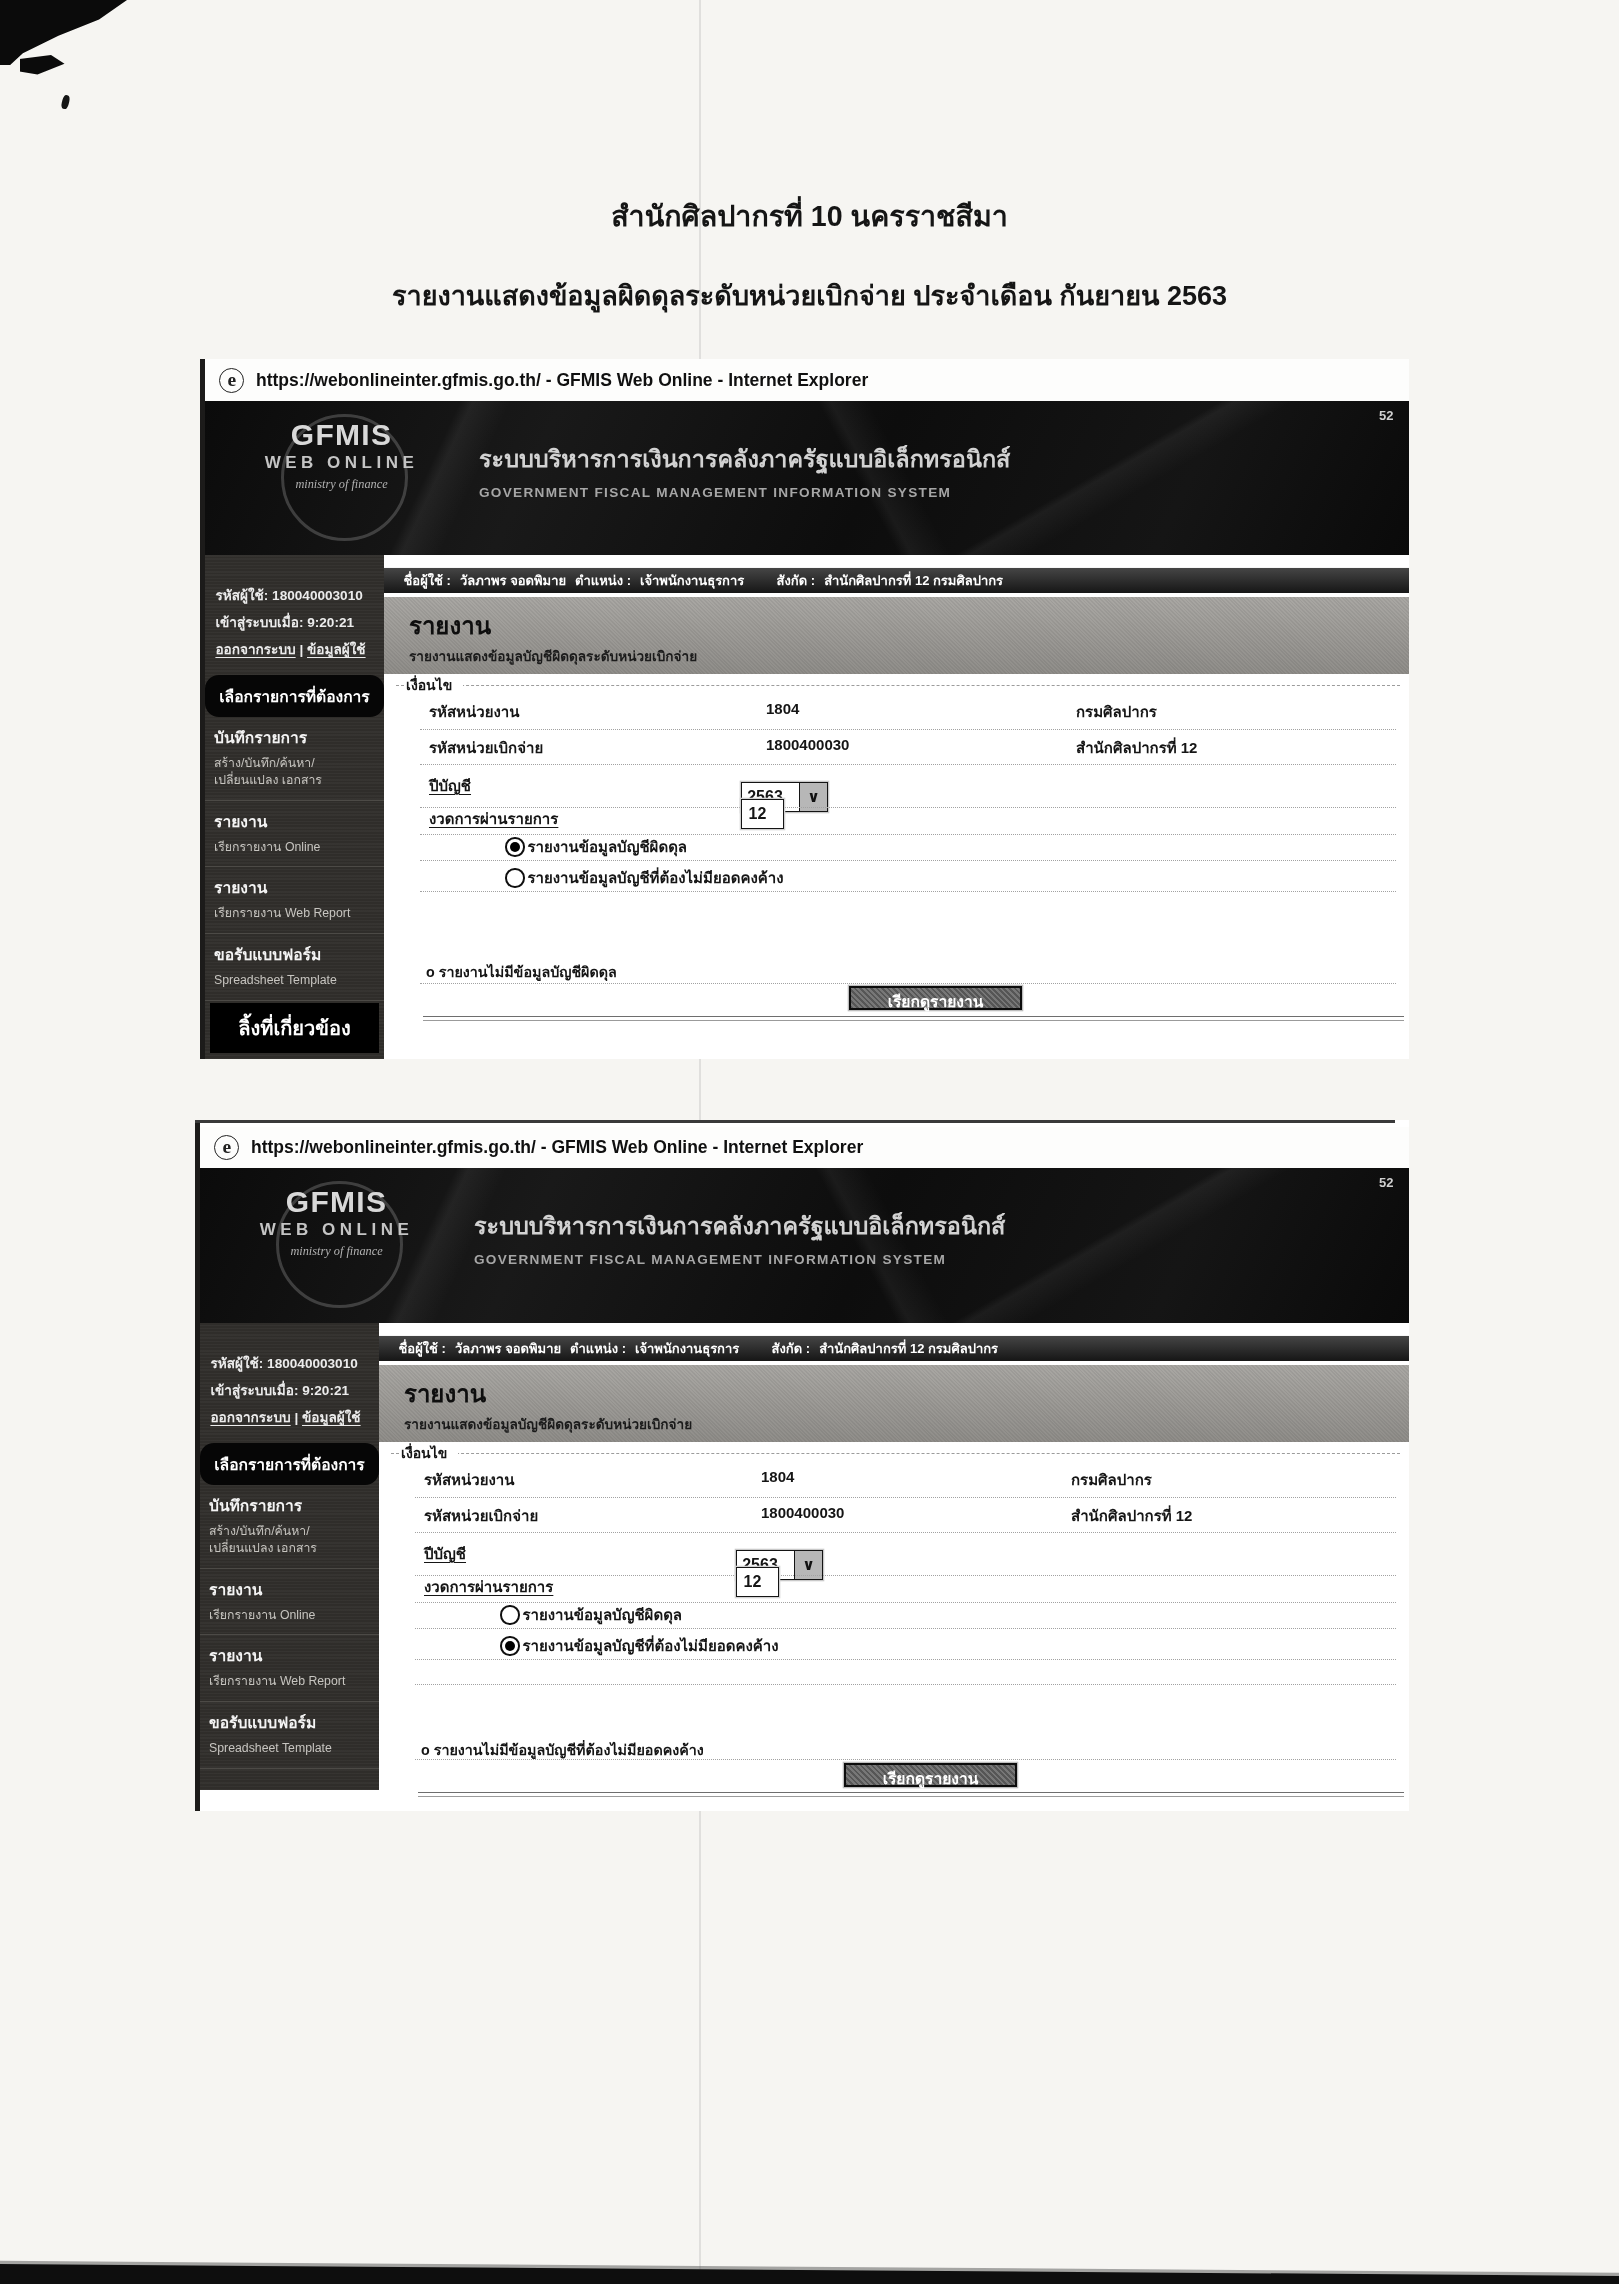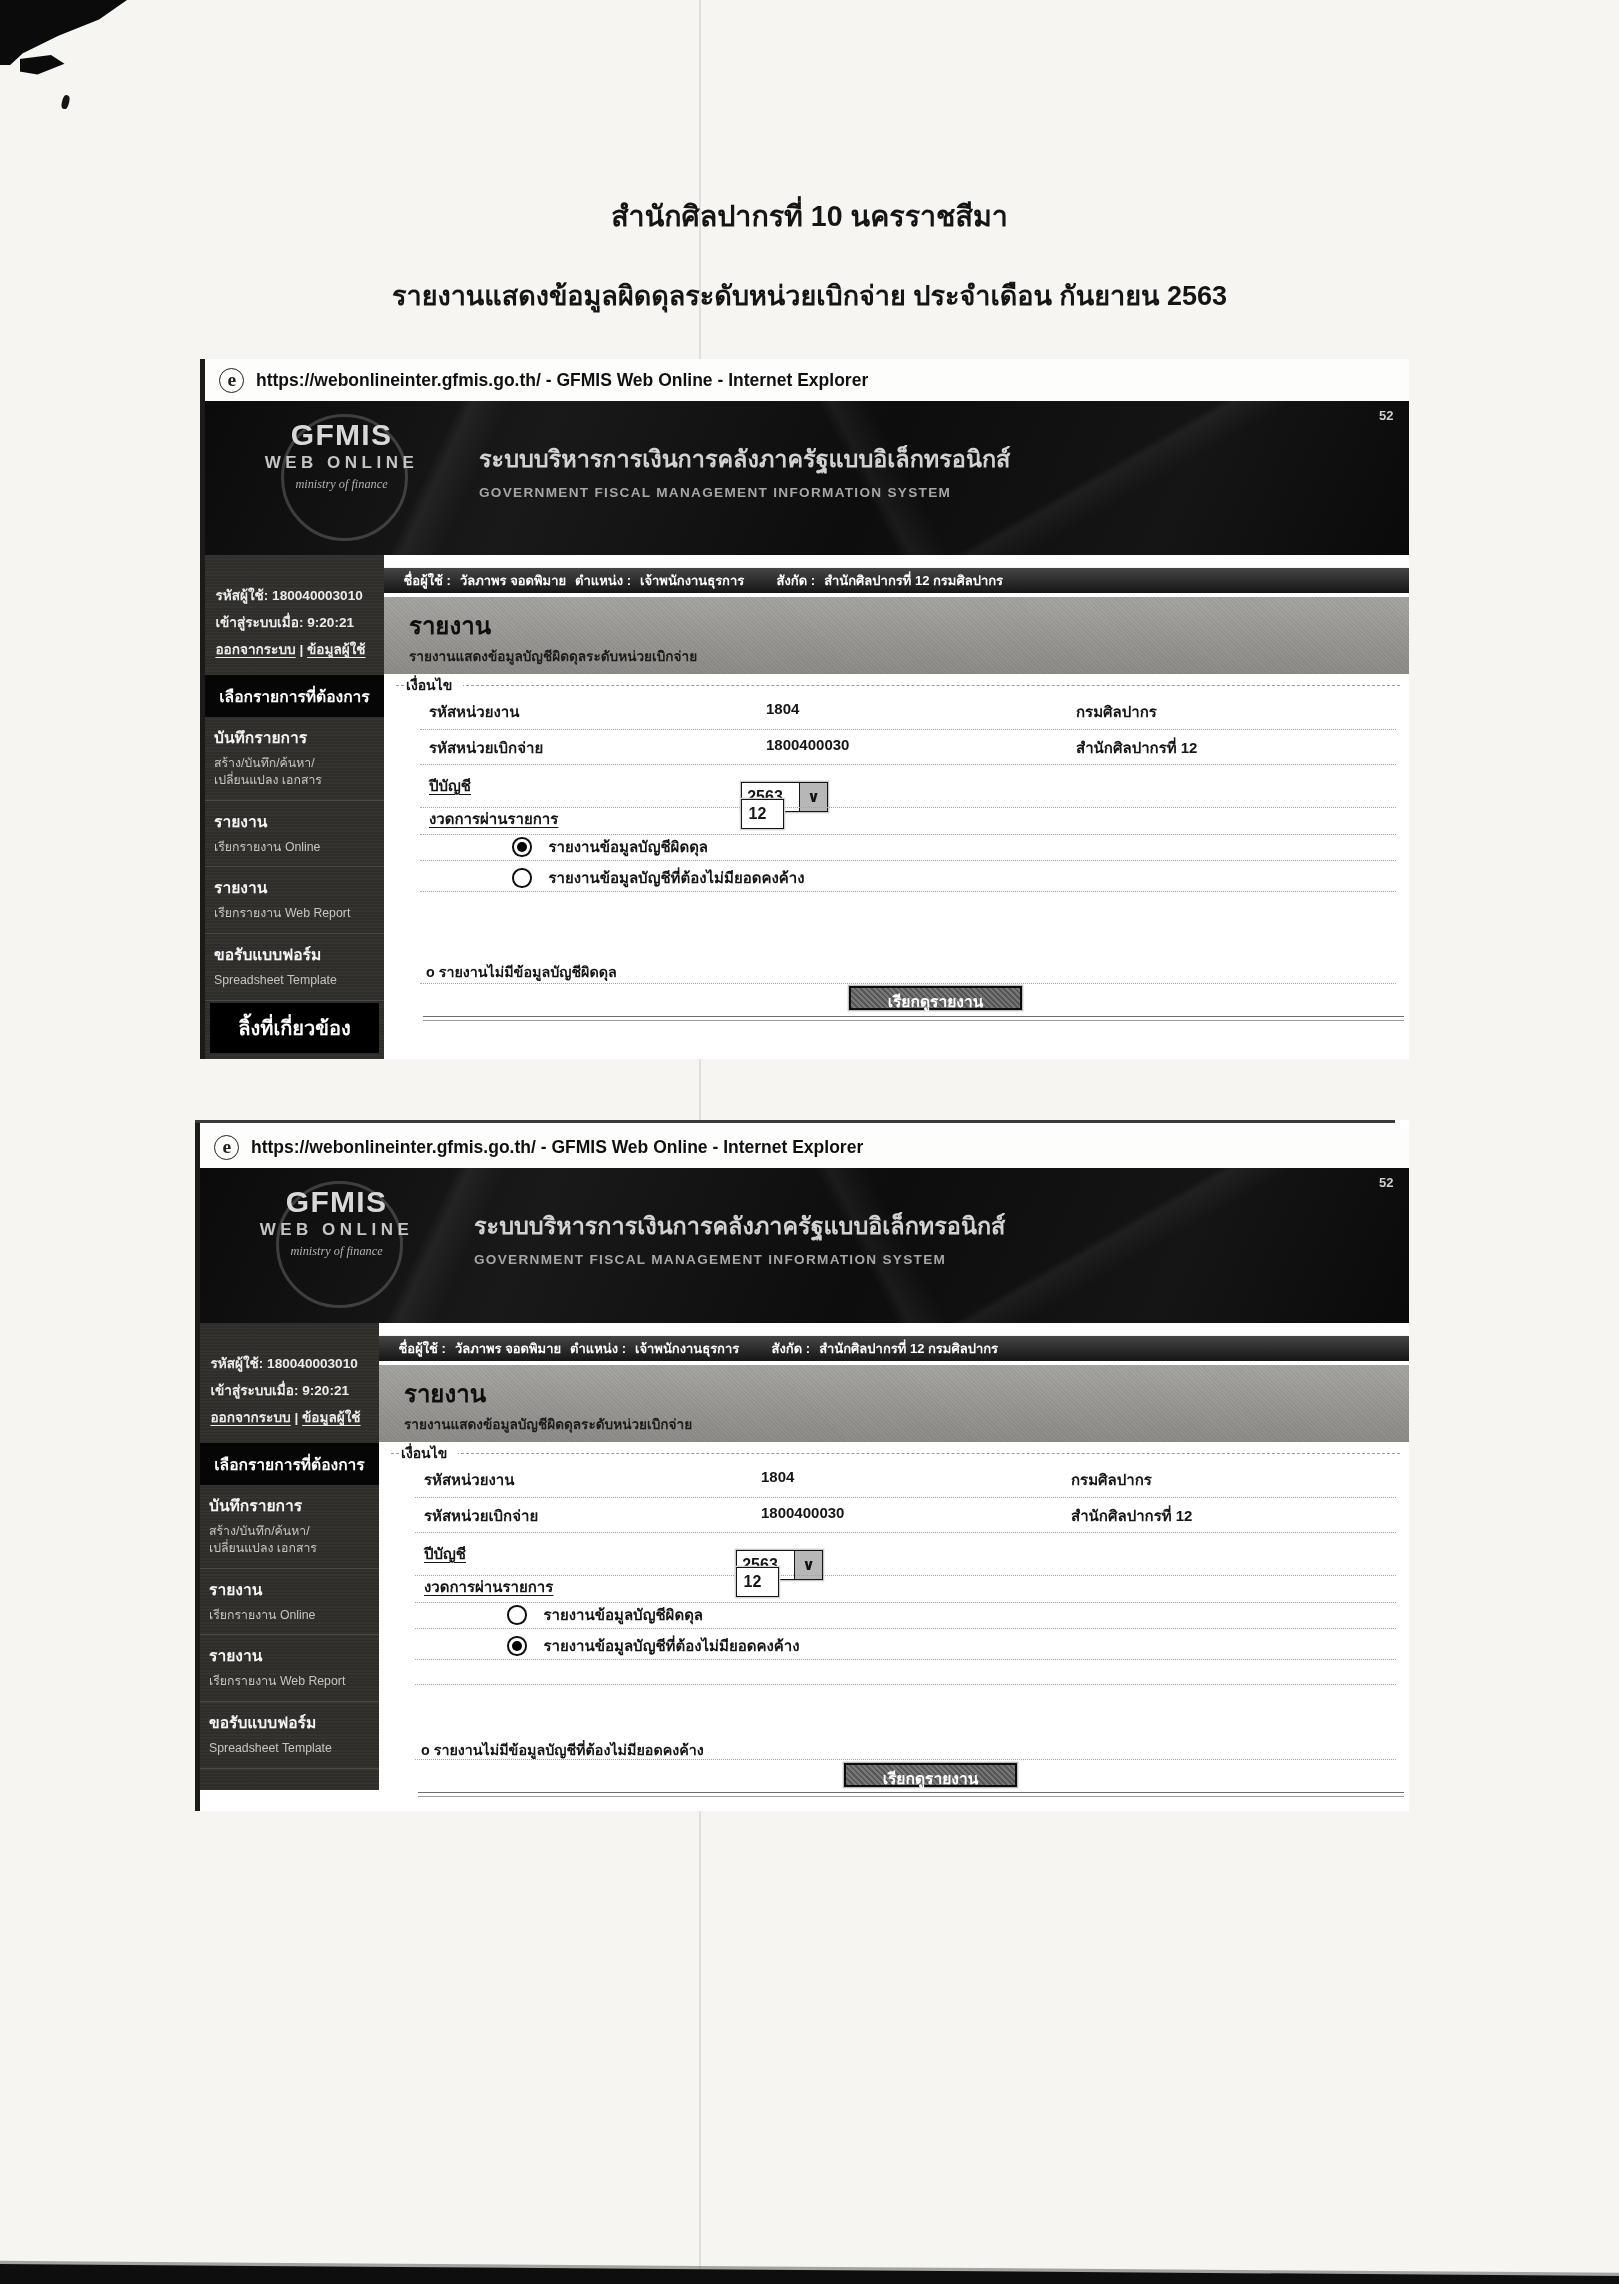--- a/index.html
+++ b/index.html
@@ -50,21 +50,21 @@
   .sysname{position:absolute;left:274px;top:39px;}
   .sysname-th{font-size:23.4px;font-weight:bold;color:#d2d2d2;}
   .sysname-en{font-size:13.6px;font-weight:bold;color:#a6a6a6;letter-spacing:1.3px;margin-top:7.8px;}
   .corner-num{position:absolute;right:15.6px;top:6.5px;font-size:13px;font-weight:bold;color:#d0d0d0;}
   
   .sidebar{position:absolute;left:0;top:196px;width:179px;bottom:0;background:#2f2d2a;color:#ececec;
     background-image:repeating-linear-gradient(0deg,rgba(255,255,255,.03) 0 1.3px,transparent 1.3px 3.2px);}
   .shot2 .sidebar{top:203px;bottom:auto;height:467px;}
   .userinfo{padding:27px 7.8px 11.7px 10.4px;font-size:13.6px;font-weight:bold;line-height:2.0;}
   .link-u{text-decoration:underline;text-underline-offset:2.6px;cursor:pointer;}
-  .menu-header{background:#060606;color:#ffffff;text-align:center;font-size:15.6px;font-weight:bold;padding:8.4px 0;}
+  .menu-header{background:#060606;color:#ffffff;text-align:center;font-size:15.6px;font-weight:bold;padding:8.4px 0;border-radius:14px;}
   .menu-item{padding:7.8px 7.8px 10.4px 9px;border-bottom:1.9px solid #4c4a46;cursor:pointer;}
   .menu-item .lbl{font-size:15.6px;font-weight:bold;color:#f4f4f4;}
   .menu-item .sub{font-size:12.3px;color:#c7c5c0;margin-top:5.2px;line-height:1.4;}
   .related{position:absolute;bottom:6.5px;left:5.2px;right:5.2px;background:#000;color:#fff;
     text-align:center;font-size:20px;font-weight:bold;padding:9px 0;cursor:pointer;}
   
   .main{position:absolute;left:179px;right:0;top:196px;bottom:0;background:#fff;}
   .shot2 .main{top:203px;}
   .userbar{position:absolute;left:0;right:0;top:11.7px;height:26px;
     background:linear-gradient(#454545,#161616);border-top:1.9px solid #f6f6f6;
@@ -85,21 +85,21 @@
   .u2{text-decoration:underline;text-underline-offset:3.2px;text-decoration-thickness:1.3px;}
   .hr{position:absolute;left:36px;right:13px;border-top:1.3px dotted #a2a2a2;height:0;}
   .yearsel{position:absolute;left:357px;top:212px;height:30px;display:flex;border:1.9px solid #141414;
     background:#fff;box-sizing:border-box;cursor:pointer;box-shadow:0 0 0 1.3px #c9c9c9;margin-top:15px;}
   .yearsel .val{width:52px;font-size:16px;font-weight:bold;display:flex;align-items:center;padding-left:5.2px;}
   .yearsel .arrow{width:27px;background:#b7b7b7;border-left:1.9px solid #141414;display:flex;align-items:center;justify-content:center;
     font-size:15.6px;font-weight:bold;color:#111;}
   .periodinput{position:absolute;left:357px;top:244px;width:43px;height:30px;border:1.9px solid #141414;
     box-sizing:border-box;font-size:16px;font-weight:bold;display:flex;align-items:center;padding-left:6.5px;background:#fff;
     box-shadow:0 0 0 1.3px #d2d2d2;}
-  .radio-row{position:absolute;left:121px;display:flex;align-items:center;gap:17px;cursor:pointer;margin-left:7px;}
+  .radio-row{position:absolute;left:121px;display:flex;align-items:center;gap:3px;cursor:pointer;}
   .radio{width:19.5px;height:19.5px;border:2.6px solid #0f0f0f;border-radius:50%;position:relative;box-sizing:border-box;flex:0 0 auto;background:#fff;}
   .radio .dot{position:absolute;inset:2.6px;border-radius:50%;background:#000;display:none;}
   .radio.checked .dot{display:block;}
   .radio-lbl{font-size:15px;font-weight:bold;white-space:nowrap;}
   .note{position:absolute;left:42px;top:406px;font-size:14.3px;font-weight:bold;white-space:nowrap;}
   .view-btn{position:absolute;left:465px;top:431px;width:173px;height:24px;
     background:#777;border:2.6px solid #0c0c0c;box-sizing:border-box;
     background-image:repeating-linear-gradient(45deg,rgba(0,0,0,.28) 0 1.9px,transparent 1.9px 3.9px);
     color:#fff;font-size:15.6px;font-weight:bold;text-align:center;line-height:27px;cursor:pointer;
     box-shadow:0 0 0 1.3px #bdbdbd;}

